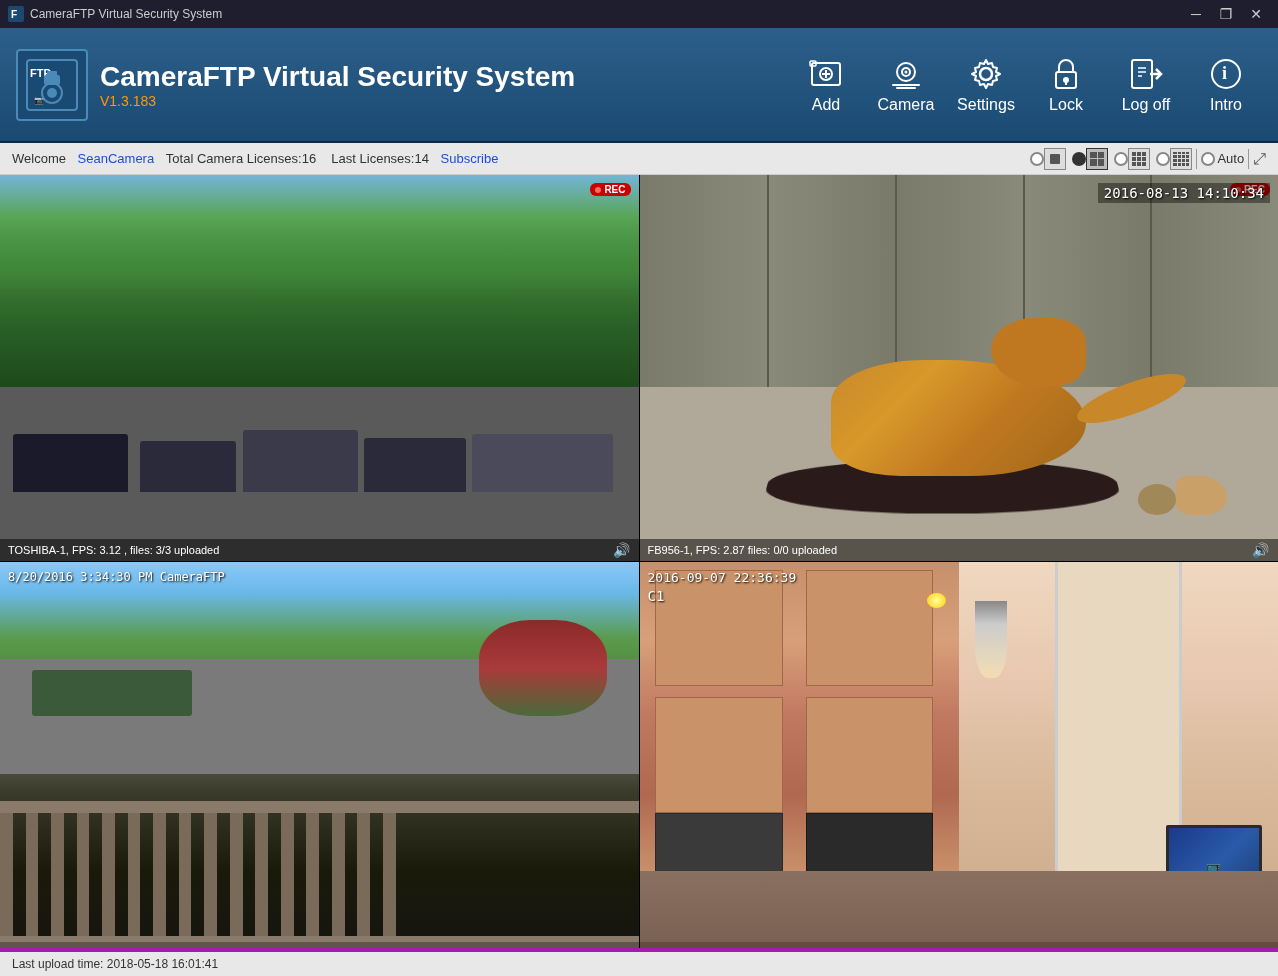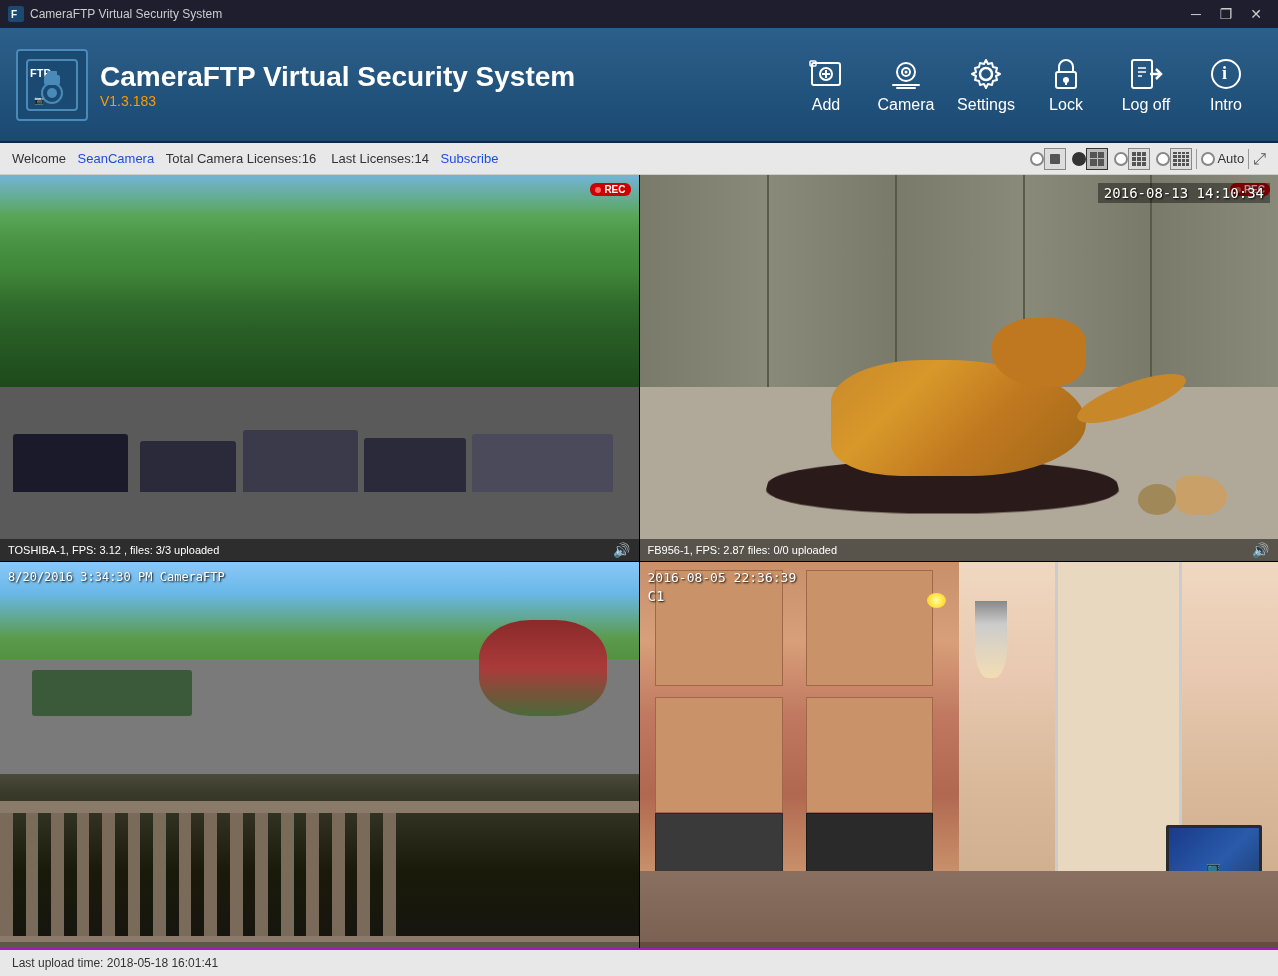--- a/index.html
+++ b/index.html
@@ -190,21 +190,21 @@
 
     
     .footer {
       background: #e8e8e8;
       height: 28px;
       display: flex;
       align-items: center;
       padding: 0 12px;
       font-size: 12px;
       color: #333;
-      border-top: 2px solid #a21caf;
+      border-top: 4px solid #a21caf;
     }
 
     
     .grid-icon-1 { display: grid; grid-template-columns: 1fr 1fr; gap: 1px; width: 14px; height: 14px; }
     .grid-icon-1 span { background: #555; }
     .grid-icon-3 { display: grid; grid-template-columns: 1fr 1fr 1fr; gap: 1px; width: 14px; height: 14px; }
     .grid-icon-3 span { background: #555; }
     .grid-icon-4 { display: grid; grid-template-columns: 1fr 1fr 1fr 1fr; gap: 1px; width: 16px; height: 14px; }
     .grid-icon-4 span { background: #555; }
   </style>
@@ -518,21 +518,21 @@
         <div style="width:100%;height:100%;background:linear-gradient(135deg,#1a3a8a,#2a5aaa,#1a3a6a);display:flex;align-items:center;justify-content:center;color:#8ab8ff;font-size:12px;">📺</div>
       </div>
 
       <div style="position:absolute;bottom:7%;right:5%;width:30%;height:4%;background:#2a1a0a;border-radius:2px;"></div>
     </div>
 
     <div style="position:absolute;bottom:0;left:0;right:0;height:20%;background:linear-gradient(180deg,#8a7060 0%,#7a6050 100%);"></div>
 
     <div style="position:absolute;top:8%;right:52%;width:3%;height:4%;background:radial-gradient(circle,#ffffa0,#ffcc00);border-radius:50%;"></div>
 
-    <div class="camera-timestamp-2" style="font-family:monospace;font-size:13px;color:white;text-shadow:1px 1px 2px black;top:8px;left:8px;position:absolute;">2016-08-05  22:36:39</div>
+    <div class="camera-timestamp-2" style="font-family:monospace;font-size:13px;color:white;text-shadow:1px 1px 2px black;top:8px;left:8px;position:absolute;">2016-09-07  22:36:39</div>
     <div class="cam-label-2" style="position:absolute;top:26px;left:8px;font-family:monospace;font-size:14px;color:white;text-shadow:1px 1px 2px black;">C1</div>
     <div class="camera-info" style="background:rgba(0,0,0,0.2);">
       <span></span>
     </div>
   </div>
 
 </div>
 
 <div class="footer">
   <span>Last upload time: 2018-05-18  16:01:41</span>

